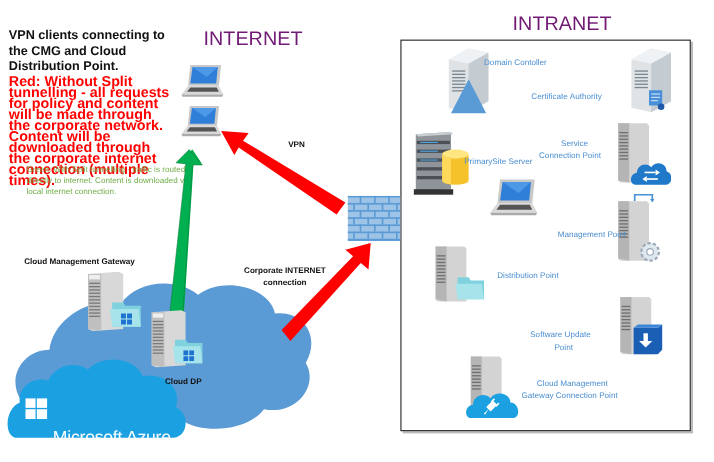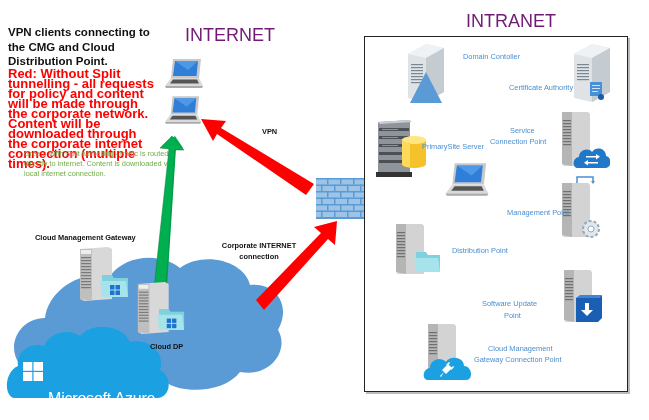--- a/index.html
+++ b/index.html
@@ -108,21 +108,21 @@
   <path d="M11,3 L34,3 L24,12 Z" fill="#5aa3ee" opacity="0.7"></path>
   <path d="M7,20 L35,20 L39,28 L1,28 Z" fill="#d9d9d9"></path>
   <path d="M9,21.5 L33,21.5 L35,25.5 L6,25.5 Z" fill="#555"></path>
   <path d="M1,28 L39,28 L38,30 L2,30 Z" fill="#aaa"></path>
 </svg>
 
 <div class="abs lbl-dark" style="left:262px;top:127px;">VPN</div>
 <div class="abs lbl-dark" style="left:214px;top:241px;width:90px;">Corporate INTERNET</div>
 <div class="abs lbl-dark" style="left:214px;top:252px;width:90px;">connection</div>
 
-<div class="abs lbl-dark" style="left:22px;top:233px;margin-left:13px;">Cloud Management Gateway</div>
+<div class="abs lbl-dark" style="left:22px;top:233px;">Cloud Management Gateway</div>
 <div class="abs lbl-dark" style="left:150px;top:342px;">Cloud DP</div>
 
 <svg class="abs" style="left:78px;top:245px;" width="52" height="58" viewBox="0 0 52 58">
   <path d="M2,4 L30,2 L34,4 L34,54 L6,56 L2,54 Z" fill="#d8d8d8"></path>
   <path d="M2,4 L14,4 L14,56 L2,54 Z" fill="#bfbfbf"></path>
   <g fill="#7a7a7a">
     <rect x="3" y="12" width="10" height="1.2"></rect>
       <rect x="3" y="15" width="10" height="1.2"></rect>
       <rect x="3" y="18" width="10" height="1.2"></rect>
     <rect x="3" y="21" width="10" height="1.2"></rect>
@@ -188,21 +188,21 @@
     <rect x="7" y="22" width="12" height="1.2"></rect>
       <rect x="7" y="25" width="12" height="1.2"></rect>
       <rect x="7" y="28" width="12" height="1.2"></rect>
     <rect x="7" y="31" width="12" height="1.2"></rect>
       <rect x="7" y="34" width="12" height="1.2"></rect>
       <rect x="7" y="37" width="12" height="1.2"></rect>
     <rect x="7" y="40" width="12" height="1.2"></rect>
   </g>
   <polygon points="22,30 38,61 6,61" fill="#5b9bd5"></polygon>
 </svg>
-<div class="abs lbl-blue" style="left:463px;top:51px;">Domain Contoller</div>
+<div class="abs lbl-blue" style="left:440px;top:51px;">Domain Contoller</div>
 
 <svg class="abs" style="left:570px;top:42px;" width="46" height="62" viewBox="0 0 46 62">
   <path d="M4,12 L22,2 L40,6 L40,50 L22,60 L4,56 Z" fill="#dfe3e6"></path>
   <path d="M4,12 L22,2 L40,6 L22,16 Z" fill="#eef2f4"></path>
   <path d="M22,16 L40,6 L40,50 L22,60 Z" fill="#c4ccd2"></path>
   <g fill="#7b8790">
     <rect x="7" y="22" width="12" height="1.2"></rect>
       <rect x="7" y="25" width="12" height="1.2"></rect>
       <rect x="7" y="28" width="12" height="1.2"></rect>
     <rect x="7" y="31" width="12" height="1.2"></rect>
@@ -210,21 +210,21 @@
       <rect x="7" y="37" width="12" height="1.2"></rect>
   </g>
   <path d="M20,40 L32,40 L32,54 L20,54 Z" fill="#4a90d9"></path>
   <g fill="#cfe3f7">
       <rect x="22" y="43" width="8" height="1"></rect>
       <rect x="22" y="46" width="8" height="1"></rect>
       <rect x="22" y="49" width="6" height="1"></rect>
     </g>
   <circle cx="31" cy="55" r="3" fill="#1e5aa8"></circle>
 </svg>
-<div class="abs lbl-blue" style="left:509px;top:82px;">Certificate Authority</div>
+<div class="abs lbl-blue" style="left:483px;top:82px;">Certificate Authority</div>
 
 <svg class="abs" style="left:376px;top:118px;" width="52" height="60" viewBox="0 0 52 60">
   <path d="M2,4 L34,2 L34,54 L2,56 Z" fill="#8e949a"></path>
   <path d="M2,4 L34,2 L36,4 L4,6 Z" fill="#c9ced3"></path>
   <g fill="#4a5056">
     <rect x="3" y="10" width="30" height="3"></rect>
       <rect x="3" y="18" width="30" height="3"></rect>
       <rect x="3" y="26" width="30" height="3"></rect>
     <rect x="3" y="34" width="30" height="3"></rect>
       <rect x="3" y="42" width="30" height="3"></rect>

